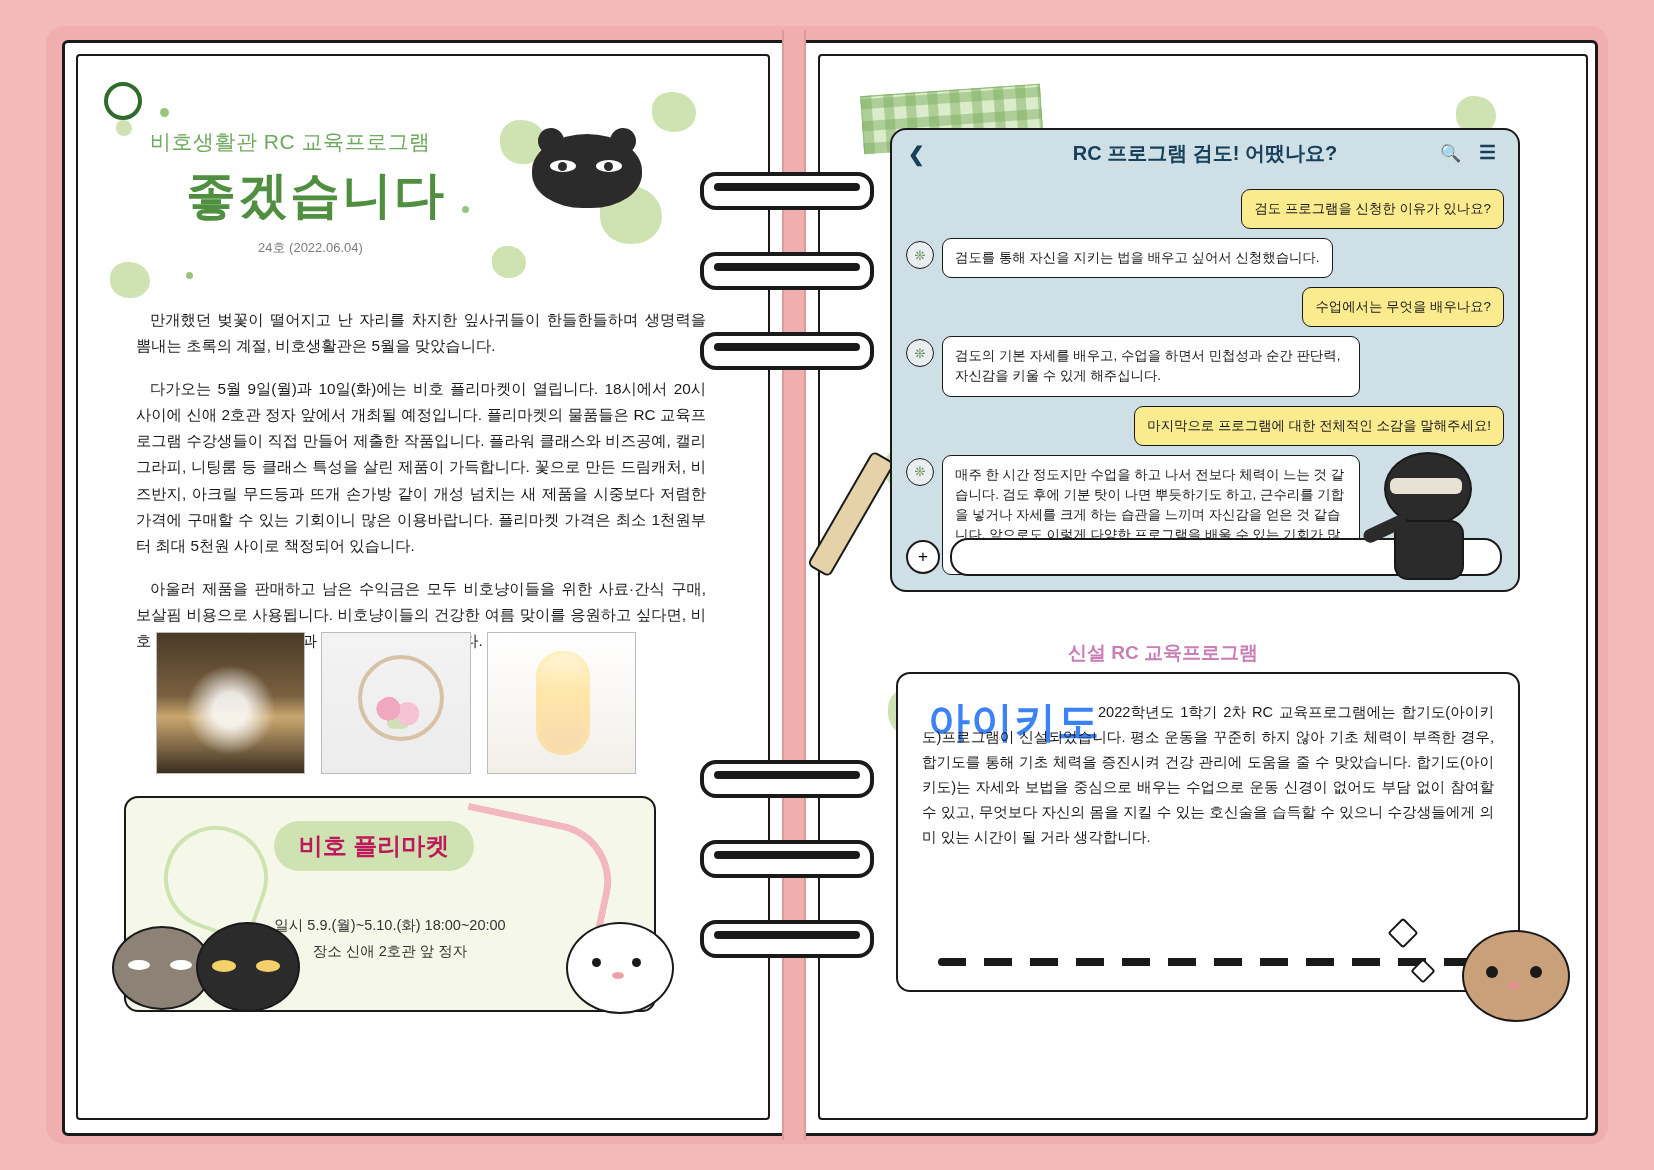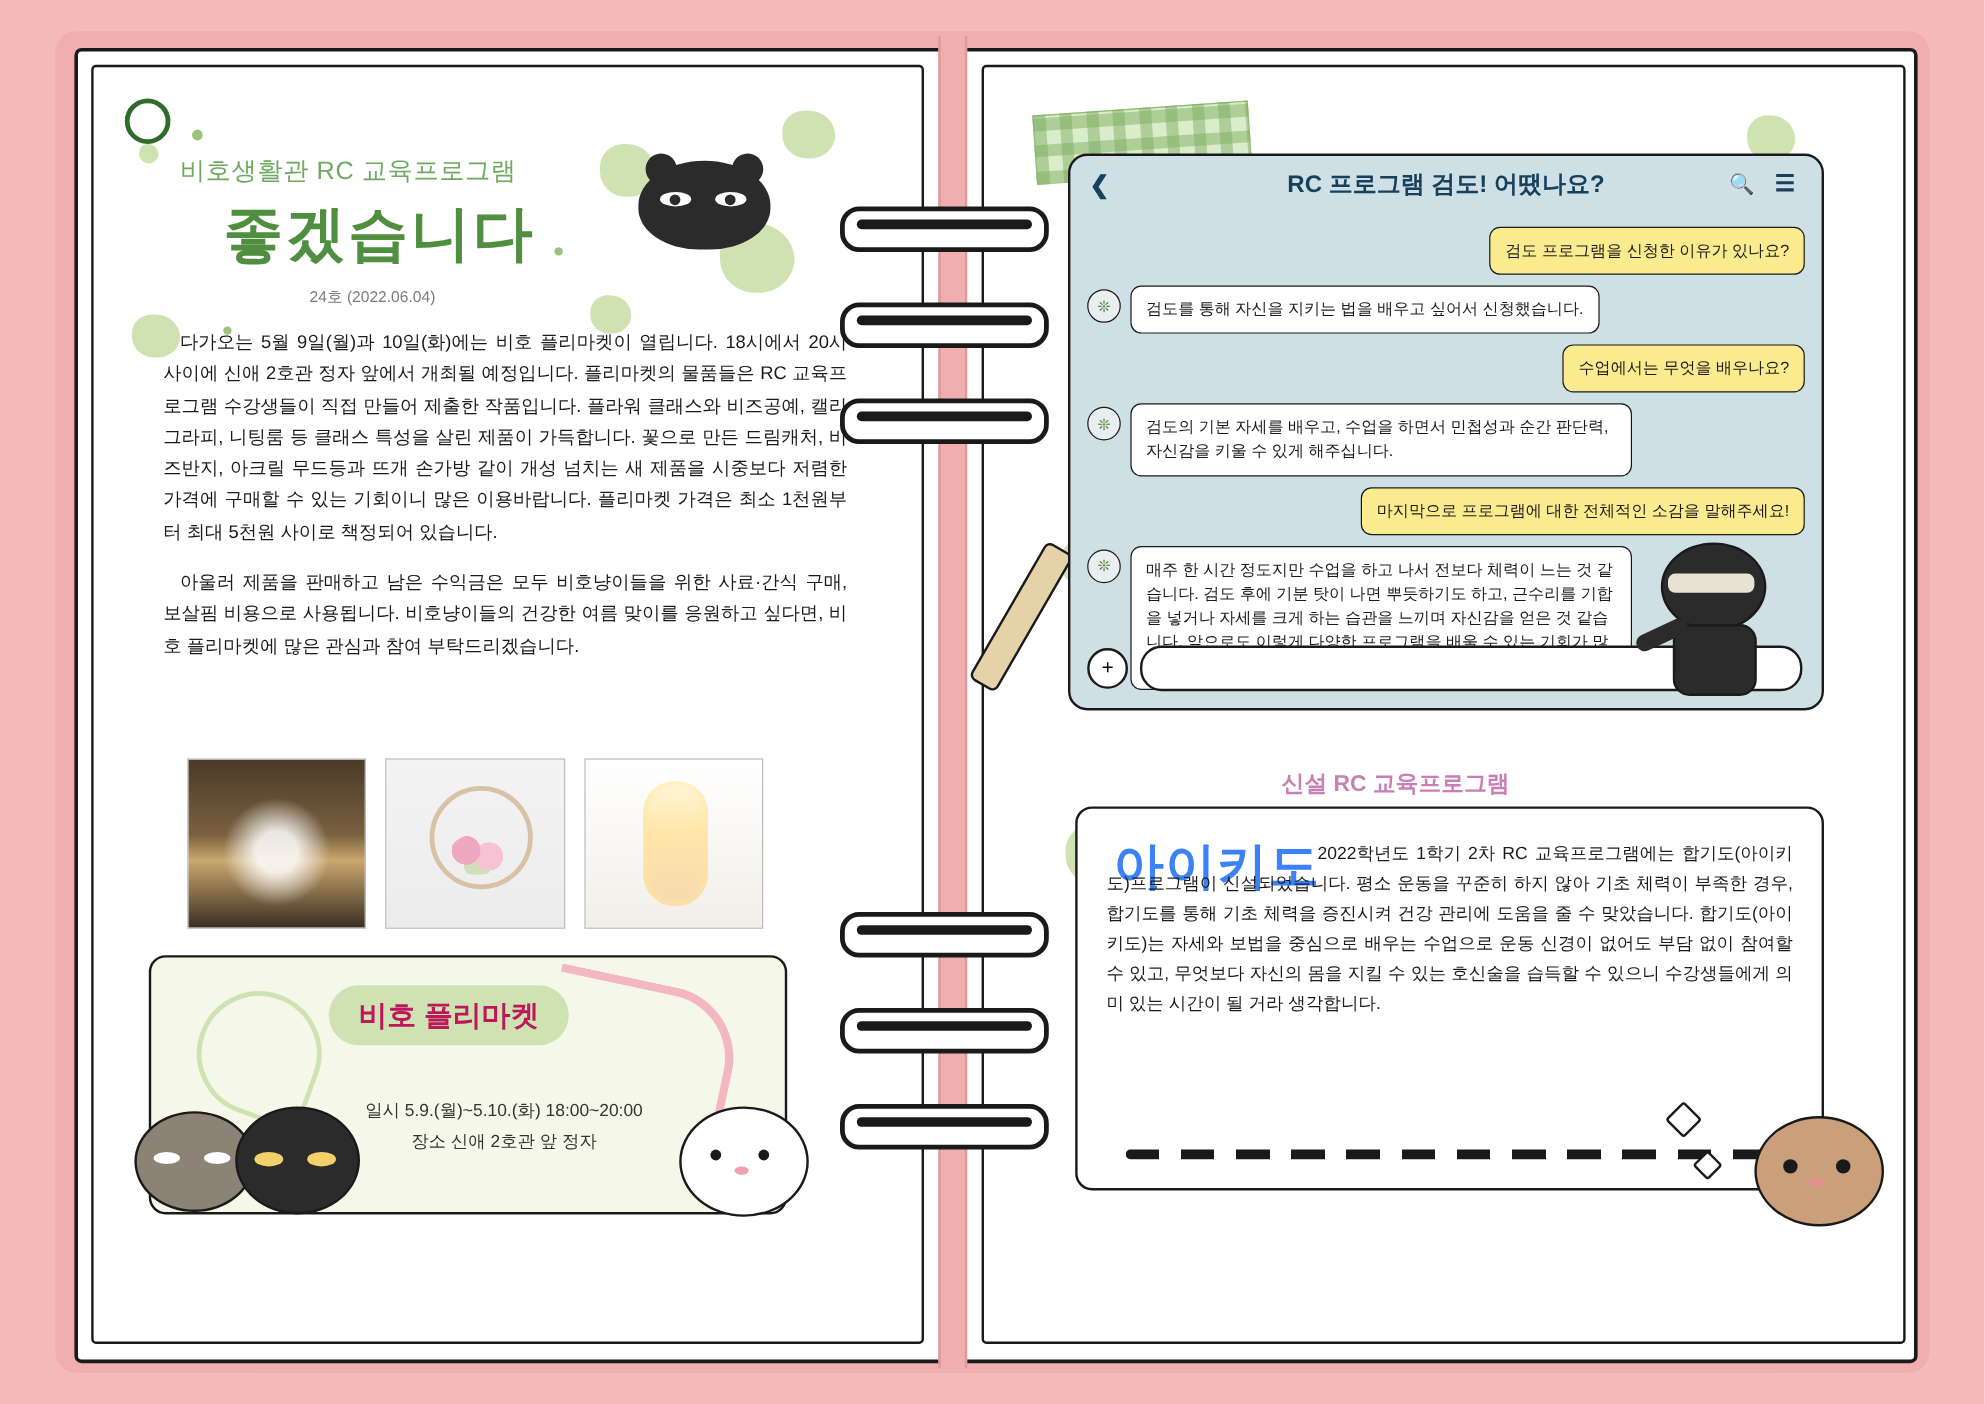--- a/index.html
+++ b/index.html
@@ -77,21 +77,21 @@
   .flea{
     position:absolute;left:124px;top:796px;width:528px;height:212px;
     background:#f5f8e8;border:2.5px solid #1a1a1a;border-radius:14px;overflow:hidden;
   }
   .flea-badge{
     position:absolute;left:148px;top:23px;width:200px;height:50px;border-radius:26px;
     background:#cfe3b2;display:flex;align-items:center;justify-content:center;
     color:#be185d;font-size:24px;font-weight:bold;
   }
   .flea-line{
-    position:absolute;width:100%;text-align:center;color:#333;font-size:14.5px;padding-left:30px;
+    position:absolute;width:100%;text-align:center;color:#333;font-size:14.5px;
   }
   .flea-line.l1{top:118px;}
   .flea-line.l2{top:144px;}
   .swirl{position:absolute;left:38px;top:28px;width:96px;height:96px;border:4px solid #cfe3b2;border-radius:50% 50% 0 50%;transform:rotate(20deg);}
   .pinkline{position:absolute;right:40px;top:20px;width:150px;height:90px;
     border-top:7px solid #f2b7c0;border-right:7px solid #f2b7c0;border-radius:0 60px 0 0;transform:rotate(12deg);}
   
   .chat-card{
     position:absolute;left:890px;top:128px;width:626px;height:460px;
     background:#cfdfe6;border:2.5px solid #1a1a1a;border-radius:16px;
@@ -202,20 +202,21 @@
     <div class="cat-body" style="left:64px;top:34px;width:26px;height:12px;background:#ffffff;border-radius:50%;"></div>
     <div class="cat-body" style="left:26px;top:36px;width:9px;height:9px;background:#2b2b2b;border-radius:50%;"></div>
     <div class="cat-body" style="left:72px;top:36px;width:9px;height:9px;background:#2b2b2b;border-radius:50%;"></div>
   </div>
 
   <div class="left-col">
     <div class="title-sub">비호생활관 RC 교육프로그램</div>
     <div class="title-main">좋겠습니다</div>
     <div class="title-issue">24호 (2022.06.04)</div>
 
+    <div class="body-p" style="margin-top:50px;">만개했던 벚꽃이 떨어지고 난 자리를 차지한 잎사귀들이 한들한들하며 생명력을 뽐내는 초록의 계절, 비호생활관은 5월을 맞았습니다.</div>
     <div class="body-p">다가오는 5월 9일(월)과 10일(화)에는 비호 플리마켓이 열립니다. 18시에서 20시 사이에 신애 2호관 정자 앞에서 개최될 예정입니다. 플리마켓의 물품들은 RC 교육프로그램 수강생들이 직접 만들어 제출한 작품입니다. 플라워 클래스와 비즈공예, 캘리그라피, 니팅룸 등 클래스 특성을 살린 제품이 가득합니다. 꽃으로 만든 드림캐처, 비즈반지, 아크릴 무드등과 뜨개 손가방 같이 개성 넘치는 새 제품을 시중보다 저렴한 가격에 구매할 수 있는 기회이니 많은 이용바랍니다. 플리마켓 가격은 최소 1천원부터 최대 5천원 사이로 책정되어 있습니다.</div>
     <div class="body-p">아울러 제품을 판매하고 남은 수익금은 모두 비호냥이들을 위한 사료·간식 구매, 보살핌 비용으로 사용됩니다. 비호냥이들의 건강한 여름 맞이를 응원하고 싶다면, 비호 플리마켓에 많은 관심과 참여 부탁드리겠습니다.</div>
   </div>
 
   <div class="photos">
     <div class="photo ph1"></div>
     <div class="photo ph2"></div>
     <div class="photo ph3"></div>
   </div>
 

